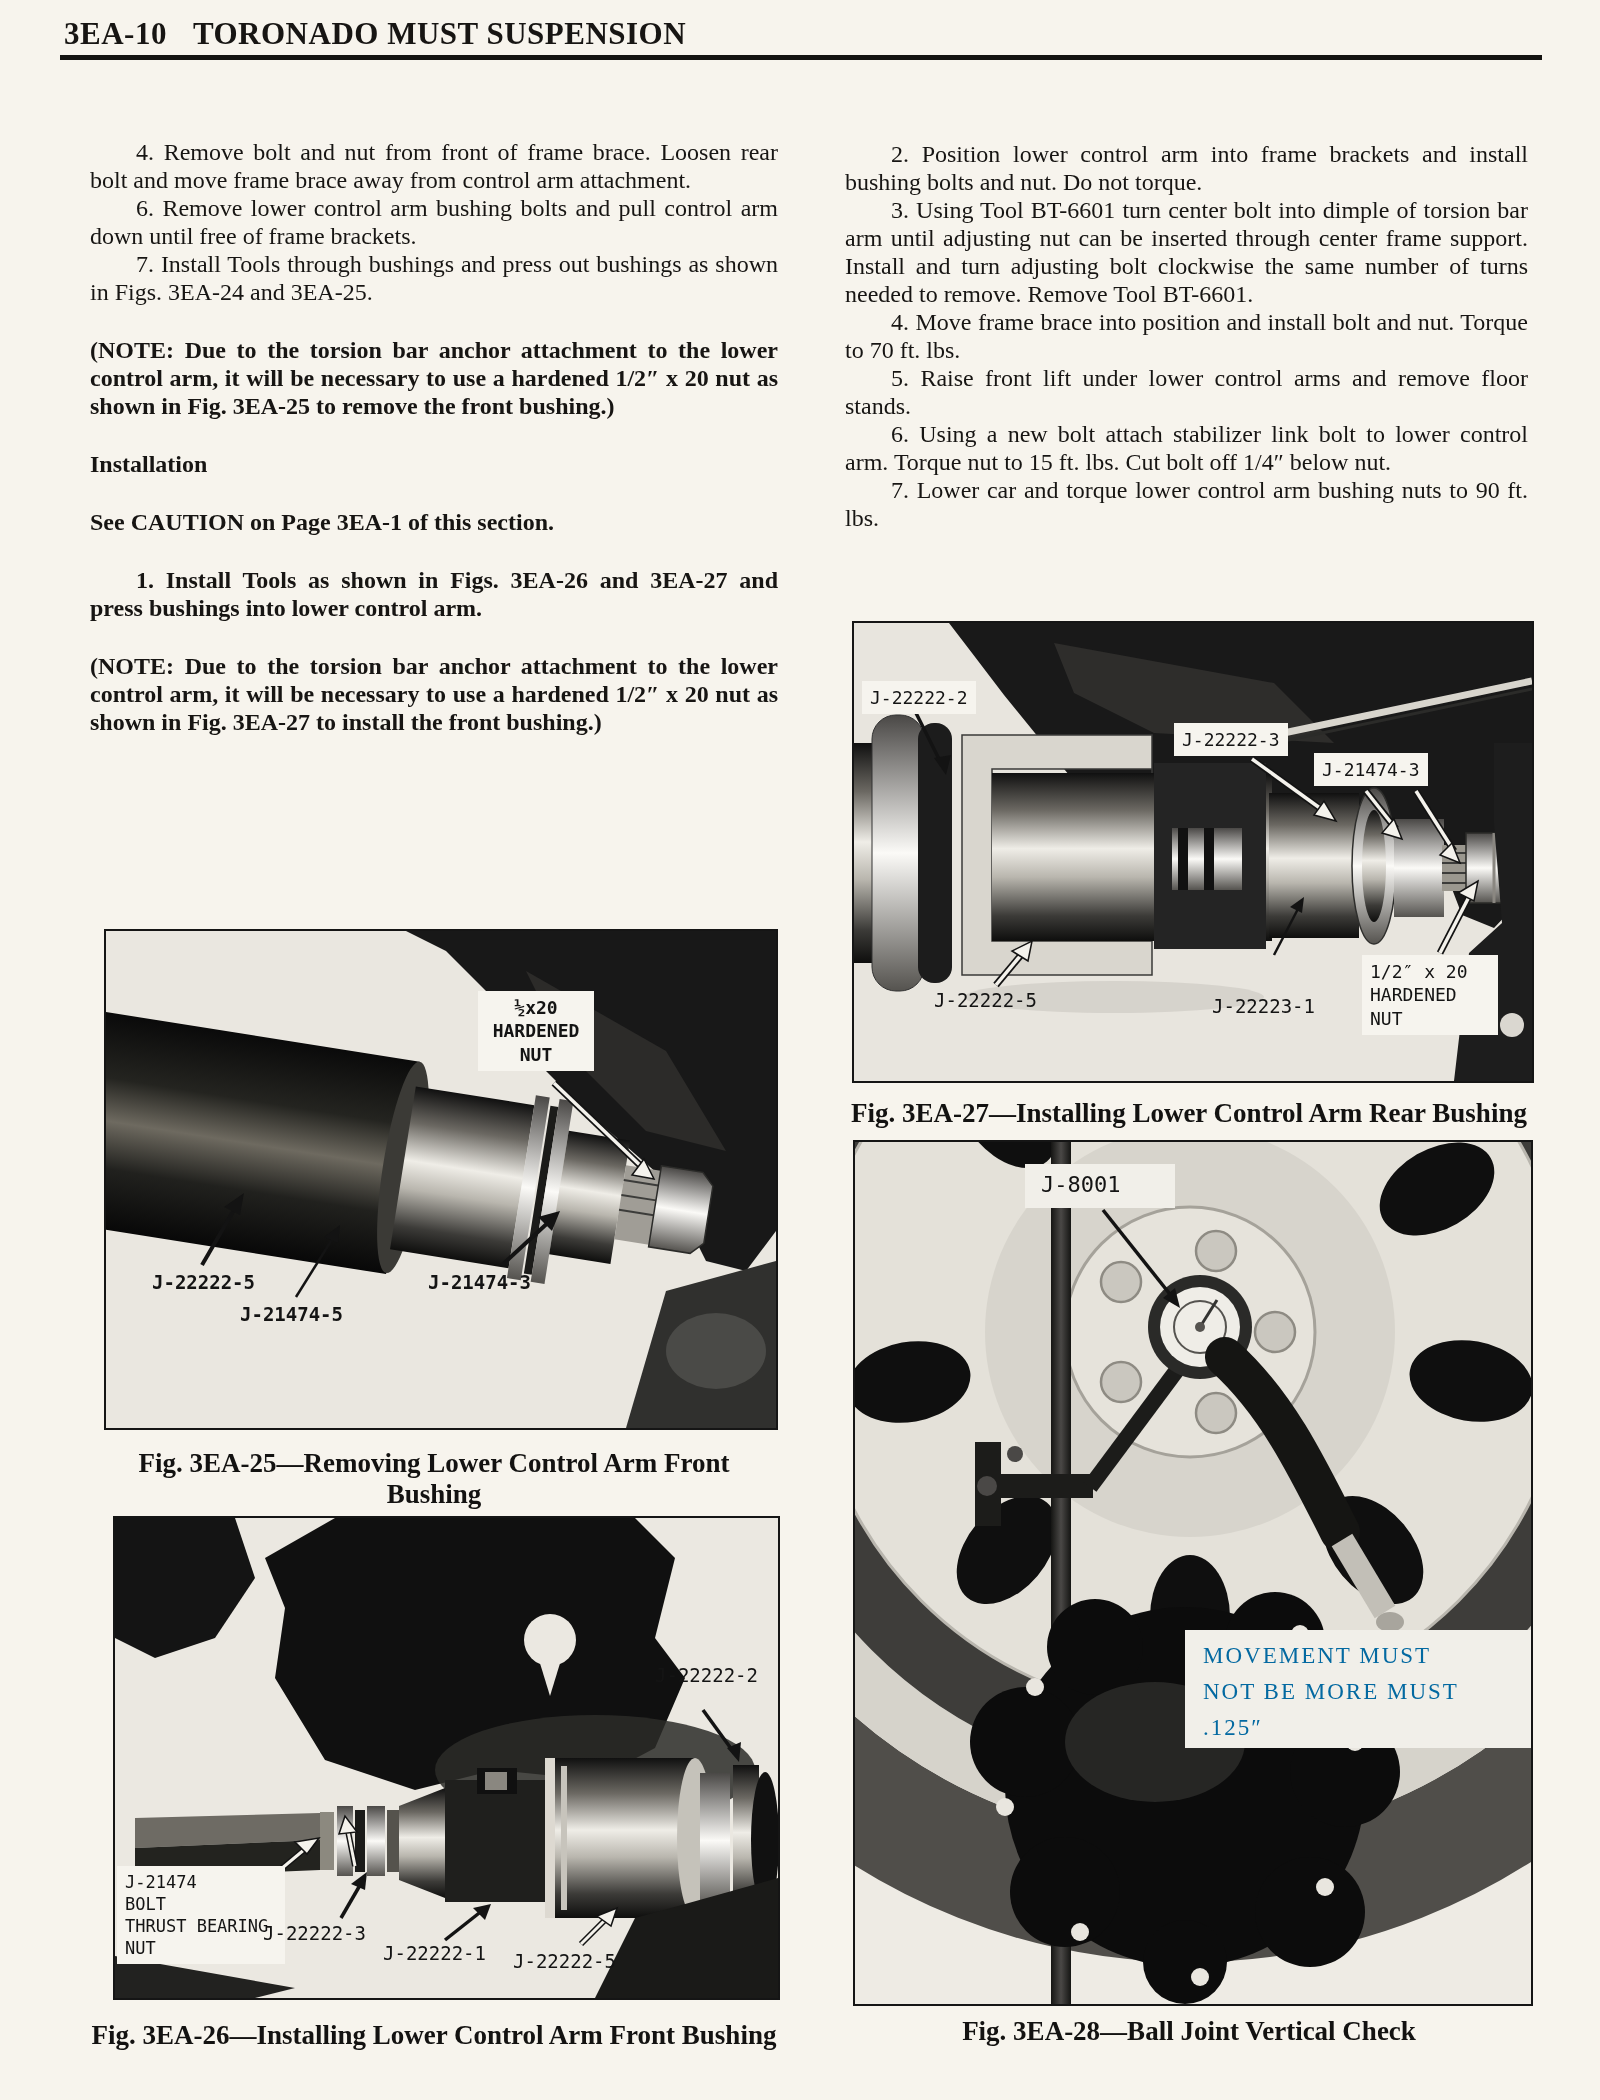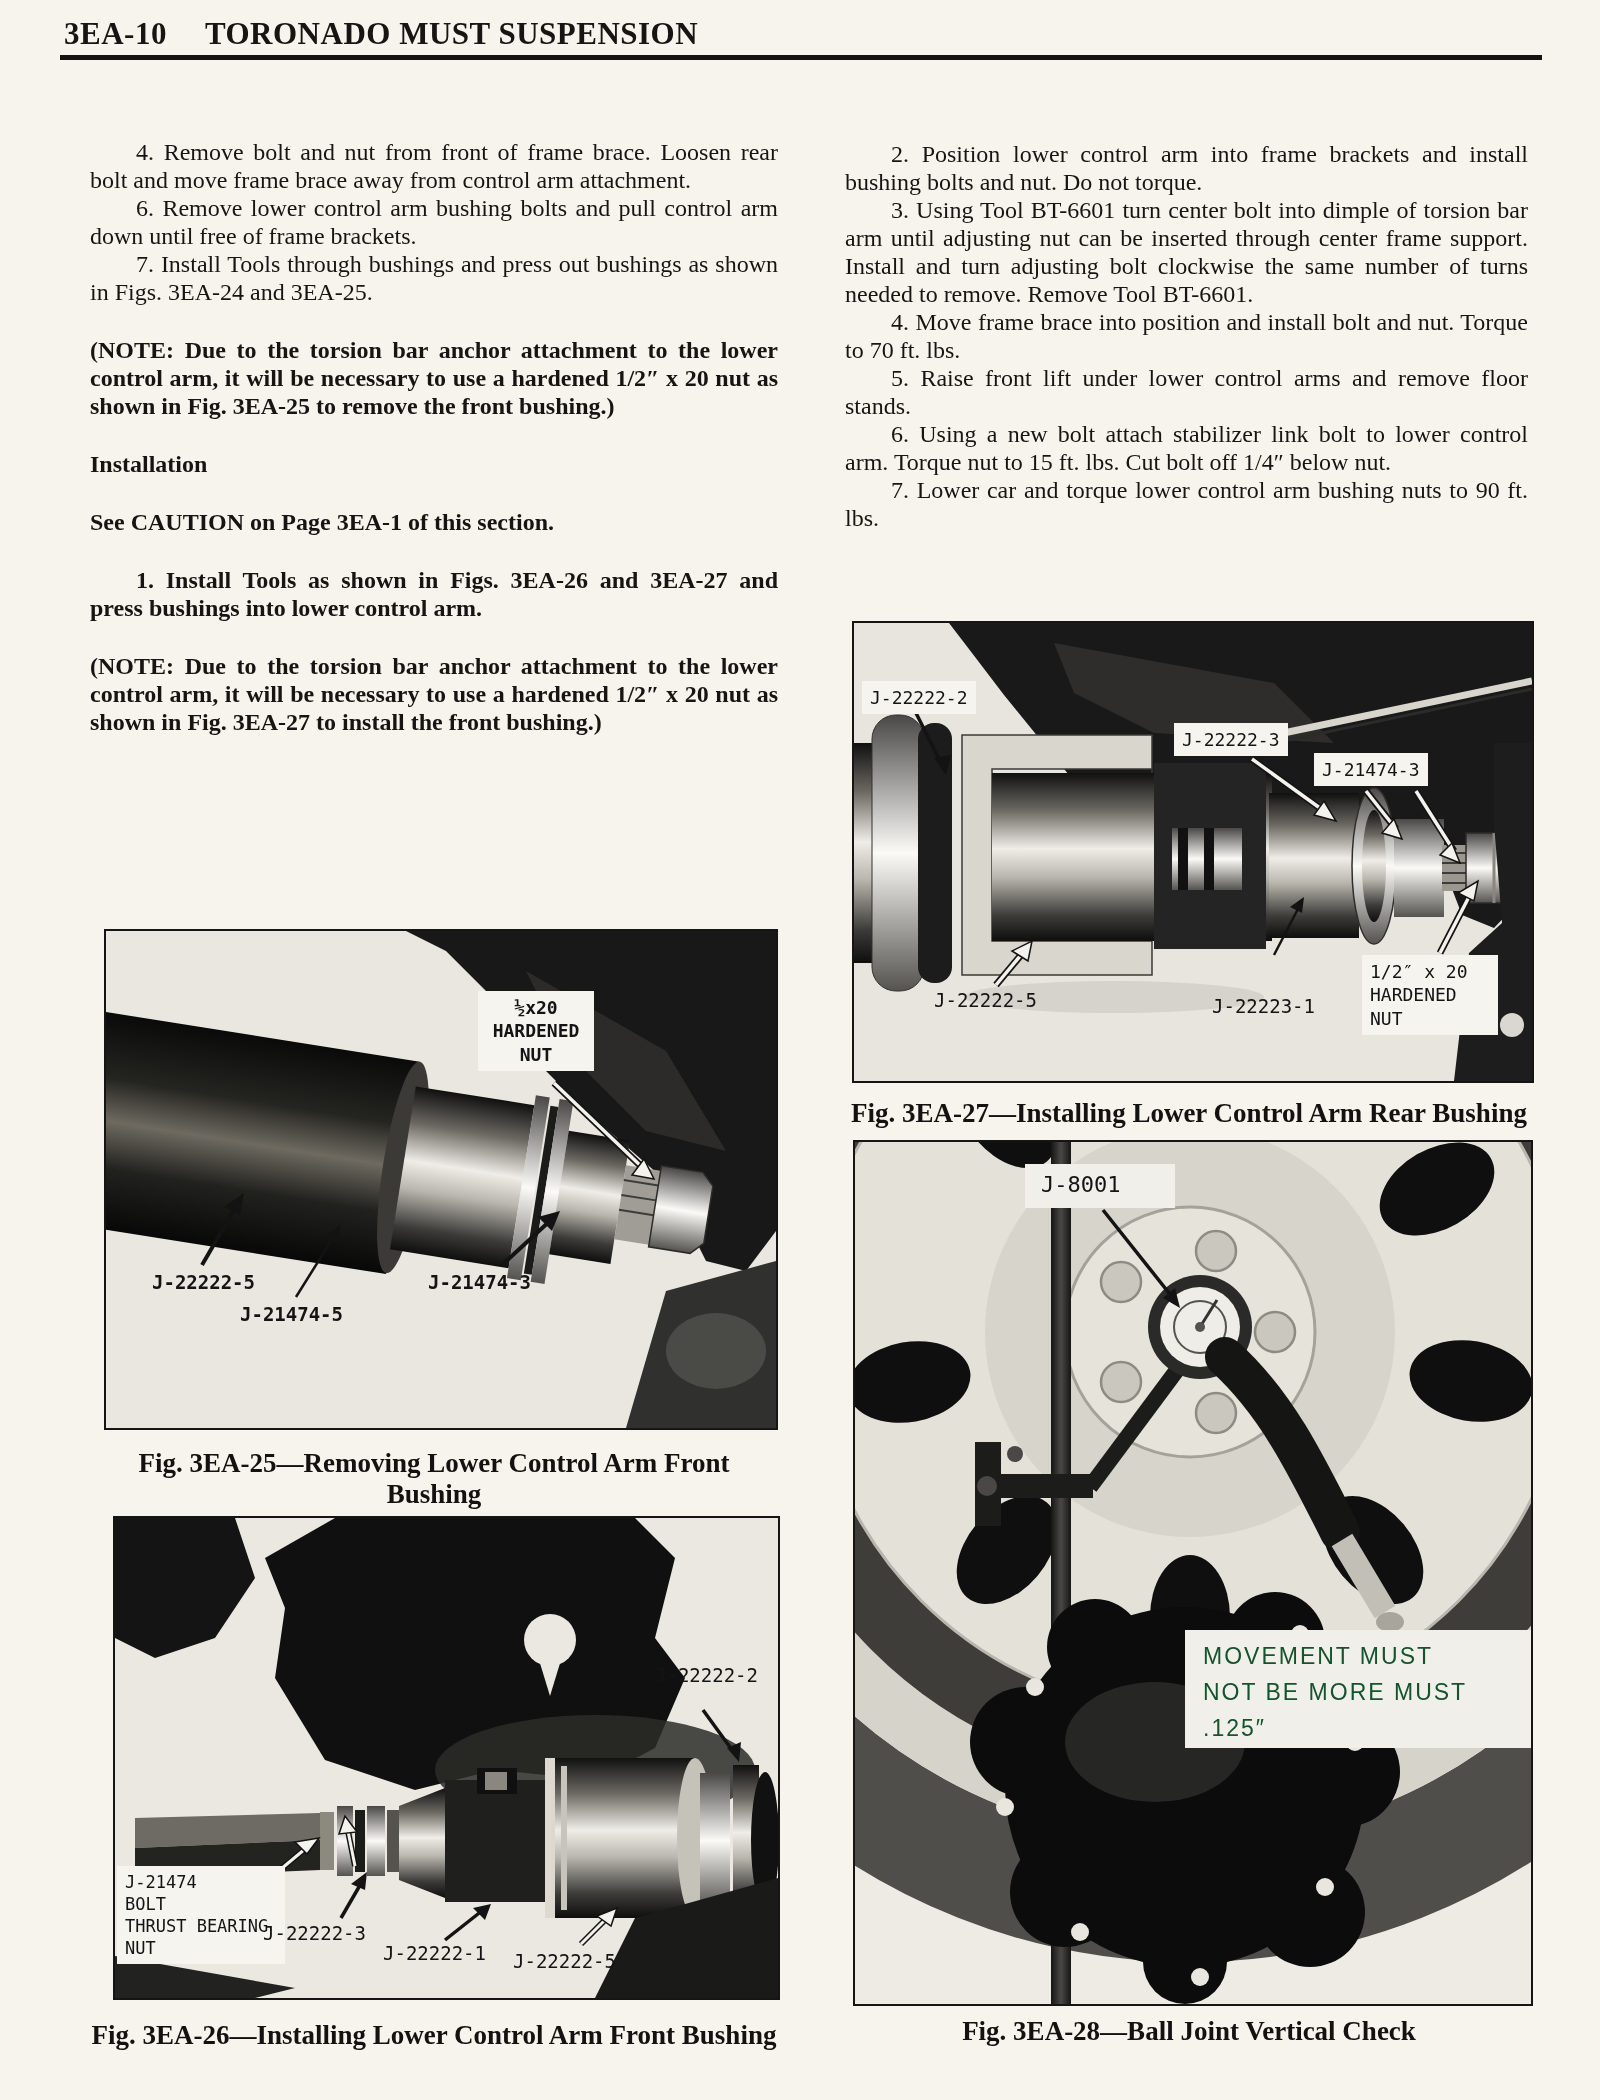--- a/index.html
+++ b/index.html
@@ -1,38 +1,38 @@
 <!DOCTYPE html>
 <html><head>
 <meta charset="utf-8">
 <style>
   html,body { margin:0; padding:0; background:#d8d5cf; }
   .page { position:relative; width:1600px; height:2100px; margin:0 auto;
           background:#f7f4ed; color:#171513; overflow:hidden;
           font-family:"Liberation Serif", serif; }
   .hd { position:absolute; left:64px; top:16px; font-size:31px; font-weight:bold;
         letter-spacing:.5px; white-space:nowrap; }
-  .hd .code { margin-right:38px; }
+  .hd .code { margin-right:26px; }
   .rule { position:absolute; left:60px; top:55px; width:1482px; height:5px; background:#141311; }
   .col { position:absolute; font-size:24px; line-height:28px; text-align:justify; }
   .col p { margin:0; }
   .col p.ind { text-indent:46px; }
   .col p.gap { margin-top:30px;font-weight:bold; }
   .b { font-weight:bold; }
   .fig { position:absolute; border:2px solid #151515; background:#c2410c; overflow:hidden; }
   .fig svg { position:absolute; left:0; top:0; }
   .flab { position:absolute; font-family:"DejaVu Sans Mono", monospace; font-size:19px;
           color:#141414; white-space:nowrap; }
   .fbox { position:absolute; background:#f6f4ee; color:#141414; padding:5px 8px;
           font-family:"DejaVu Sans Mono", monospace; font-size:18px; line-height:1.3; }
   .fbox.center { text-align:center; }
   .cap { position:absolute; width:688px; text-align:center; font-weight:bold;
          font-size:27px; color:#131211; font-family:"Liberation Serif", serif; }
-  .mono-big { font-family:Liberation Sans, sans-serif; font-size:23px; line-height:36px;
-              letter-spacing:2px; color:#14532d; }
+  .mono-big { font-family:Liberation Serif, serif; font-size:23px; line-height:36px;
+              letter-spacing:2px; color:#0369a1; }
 </style>
 </head>
 <body>
 
 <div class="page">
 
   <div class="hd">
     <span class="code">3EA-10</span><span>TORONADO MUST SUSPENSION</span>
   </div>
   <div class="rule"></div>

